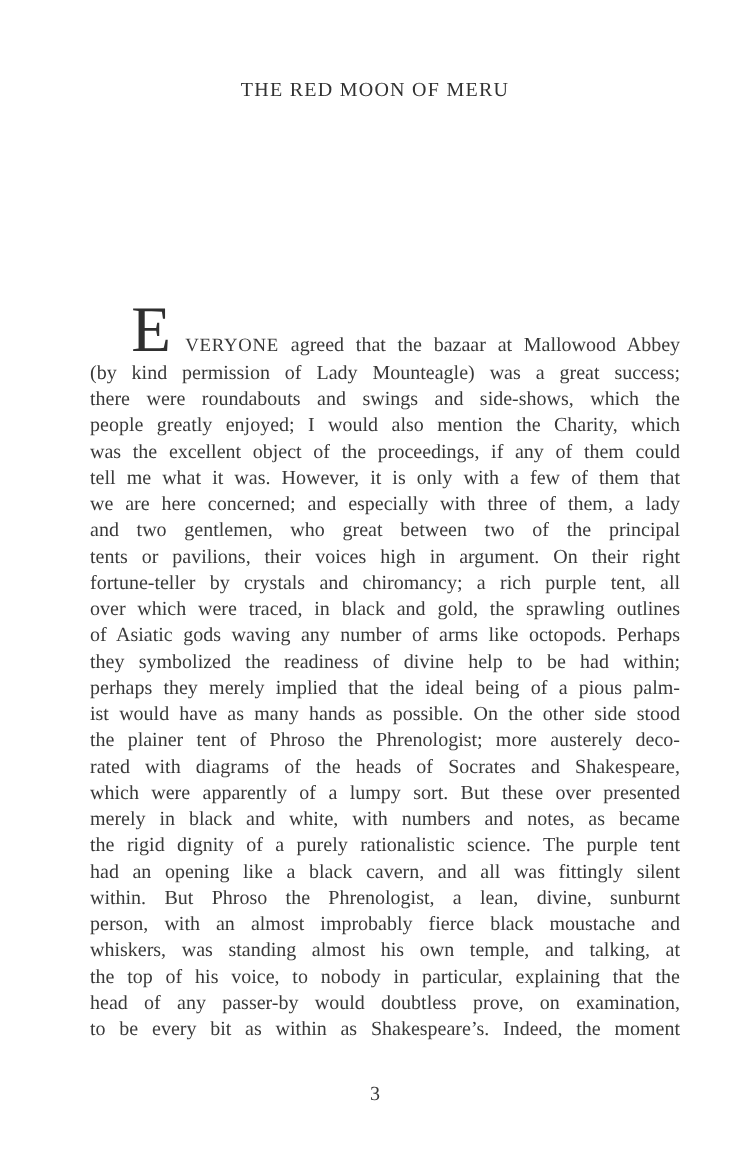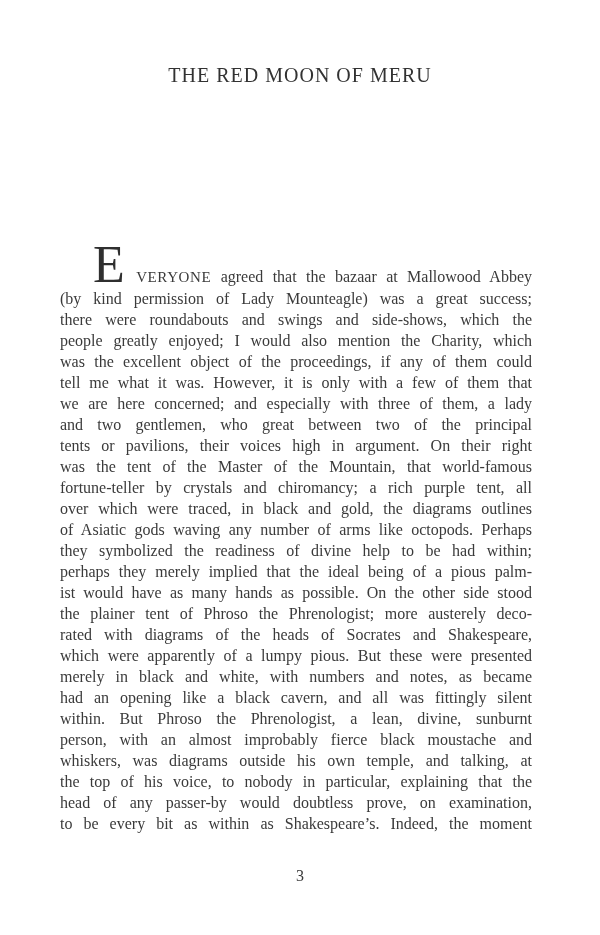--- a/index.html
+++ b/index.html
@@ -20,30 +20,30 @@
     inset: 0;
     background: #ffffff;
   }
   .chapter-title {
     position: absolute;
     top: 64px;
     left: 0;
     right: 0;
     margin: 0;
     text-align: center;
-    font-size: 20px;
+    font-size: 16px;
     font-weight: 400;
     letter-spacing: 1px;
     color: #323232;
     font-family: "Liberation Serif", serif;
   }
   .text-block {
     position: absolute;
     top: 265px;
-    left: 60px;
+    left: 72px;
     width: 472px;
     font-size: 16px;
     line-height: 21px;
     color: #3a3a3a;
   }
   .line {
     text-align: justify;
     text-align-last: justify;
     white-space: normal;
   }
@@ -87,35 +87,35 @@
     </div>
     <div id="lines-container">
         <div class="line">(by kind permission of Lady Mounteagle) was a great success;</div>
         <div class="line">there were roundabouts and swings and side-shows, which the</div>
         <div class="line">people greatly enjoyed; I would also mention the Charity, which</div>
         <div class="line">was the excellent object of the proceedings, if any of them could</div>
         <div class="line">tell me what it was. However, it is only with a few of them that</div>
         <div class="line">we are here concerned; and especially with three of them, a lady</div>
         <div class="line">and two gentlemen, who great between two of the principal</div>
         <div class="line">tents or pavilions, their voices high in argument. On their right</div>
-        <div class="line">was the tent of the Master of the Mountain, that world-famous</div>
         <div class="line">fortune-teller by crystals and chiromancy; a rich purple tent, all</div>
-        <div class="line">over which were traced, in black and gold, the diagrams outlines</div>
+        <div class="line">over which were traced, in black and gold, the sprawling outlines</div>
         <div class="line">of Asiatic gods waving any number of arms like octopods. Perhaps</div>
         <div class="line">they symbolized the readiness of divine help to be had within;</div>
         <div class="line">perhaps they merely implied that the ideal being of a pious palm-</div>
         <div class="line">ist would have as many hands as possible. On the other side stood</div>
         <div class="line">the plainer tent of Phroso the Phrenologist; more austerely deco-</div>
         <div class="line">rated with diagrams of the heads of Socrates and Shakespeare,</div>
-        <div class="line">which were apparently of a lumpy pious. But these were presented</div>
+        <div class="line">which were apparently of a lumpy sort. But these over presented</div>
         <div class="line">merely in black and white, with numbers and notes, as became</div>
+        <div class="line">the rigid dignity of a purely rationalistic science. The purple tent</div>
         <div class="line">had an opening like a black cavern, and all was fittingly silent</div>
         <div class="line">within. But Phroso the Phrenologist, a lean, divine, sunburnt</div>
         <div class="line">person, with an almost improbably fierce black moustache and</div>
-        <div class="line">whiskers, was diagrams outside his own temple, and talking, at</div>
+        <div class="line">whiskers, was standing almost his own temple, and talking, at</div>
         <div class="line">the top of his voice, to nobody in particular, explaining that the</div>
         <div class="line">head of any passer-by would doubtless prove, on examination,</div>
         <div class="line">to be every bit as within as Shakespeare’s. Indeed, the moment</div>
       </div>
   </div>
 
   <div class="page-number">3</div>
 
 </div>
 

